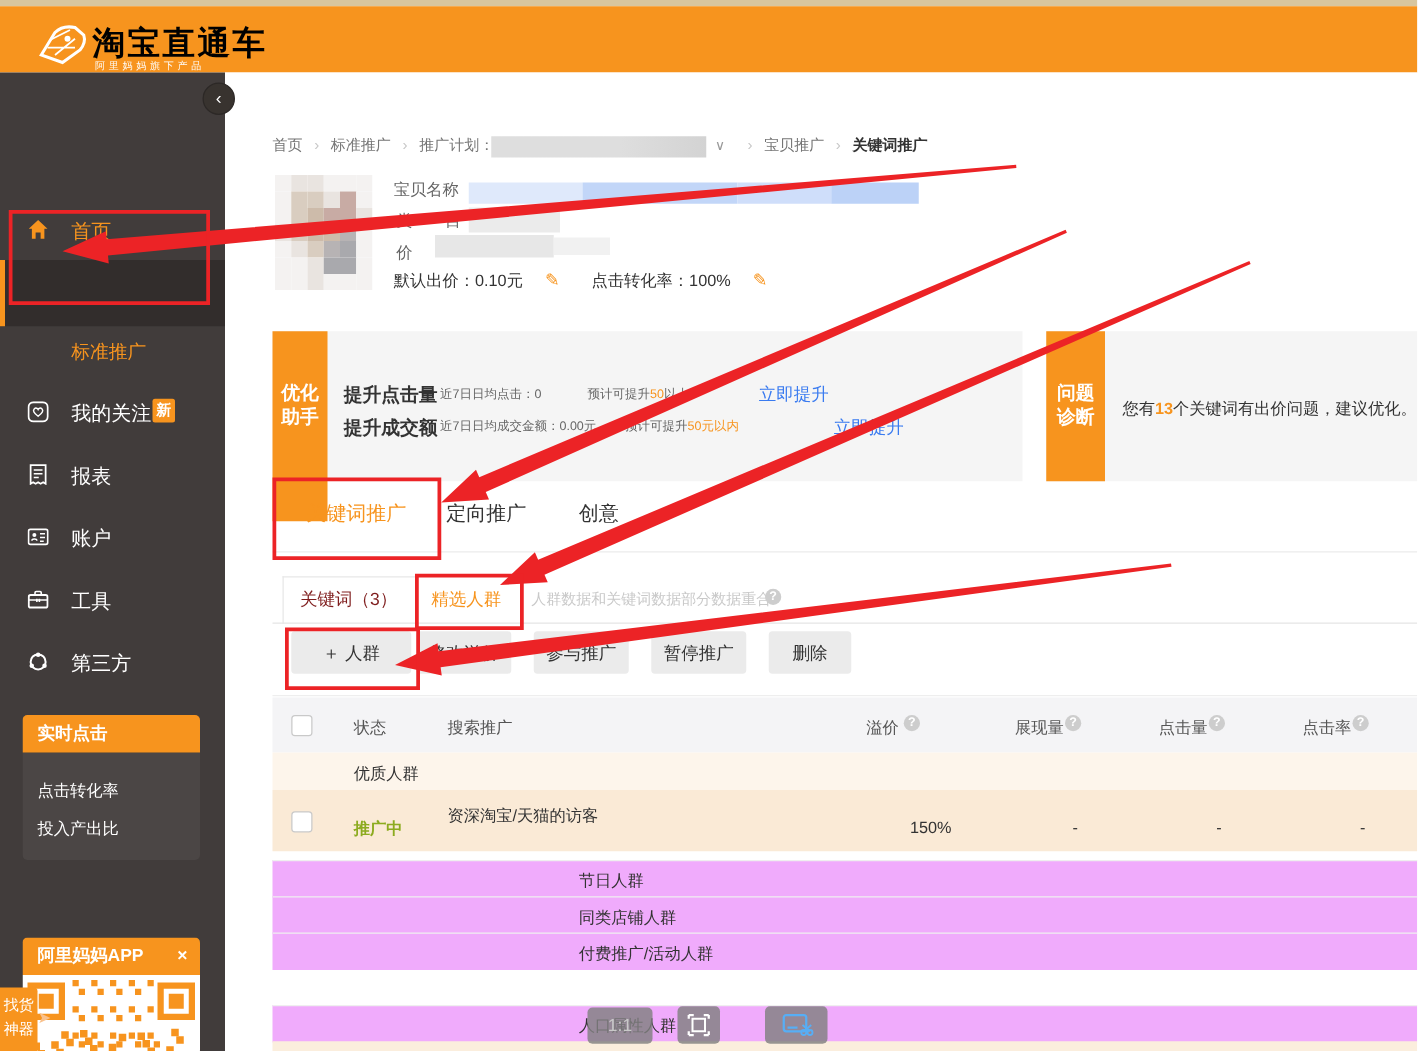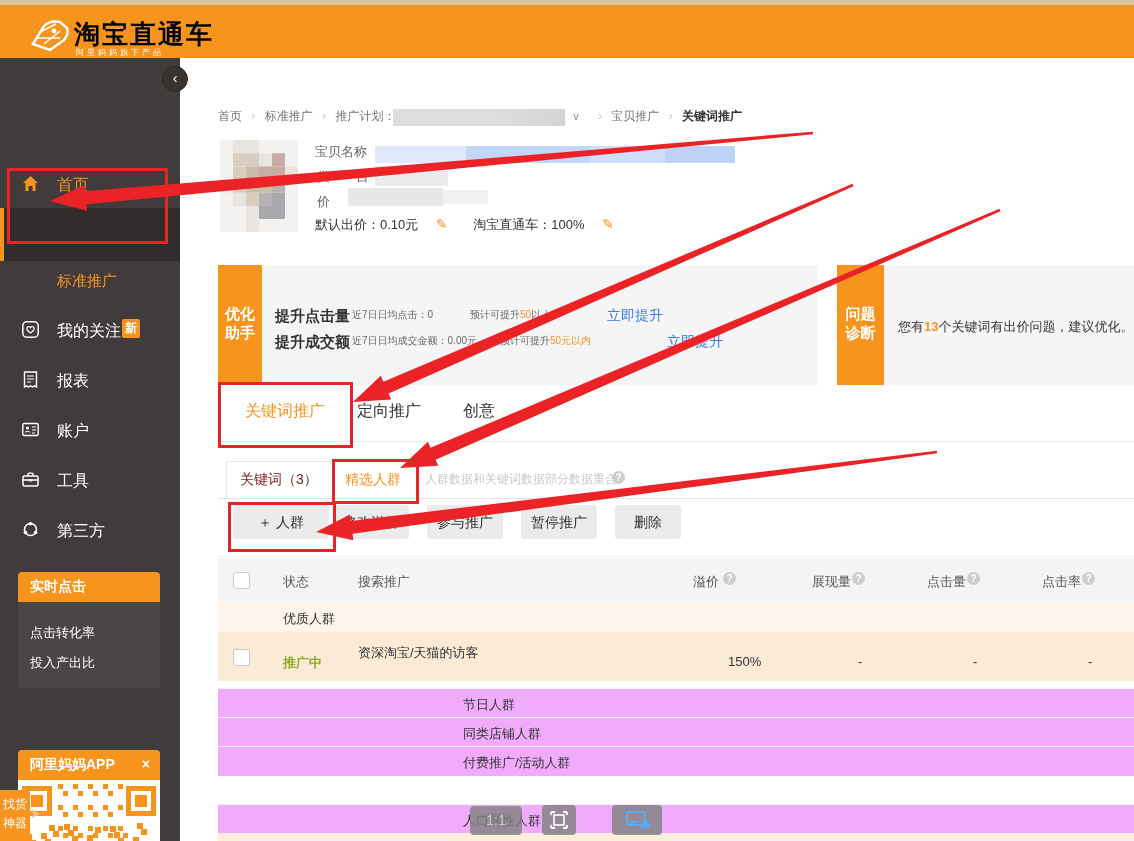--- a/index.html
+++ b/index.html
@@ -315,26 +315,26 @@
     <div class="abs" style="left:410px;top:88px;width:75px;height:17px;background:#cfdefa;"></div>
     <div class="abs" style="left:485px;top:88px;width:70px;height:17px;background:#bcd2f7;"></div>
     <div class="abs prod-label" style="left:137px;top:110px;">类　　目</div>
     <div class="abs" style="left:195px;top:108px;width:73px;height:20px;background:#ebebeb;"></div>
     <div class="abs prod-label" style="left:137px;top:135px;">价</div>
     <div class="abs" style="left:168px;top:130px;width:95px;height:18px;background:#e7e7e7;"></div>
     <div class="abs" style="left:263px;top:132px;width:45px;height:14px;background:#f1f1f1;"></div>
     <div class="abs bid-row" style="left:135px;top:158px;">
       <span>默认出价：</span><span>0.10元</span>
       <span class="pencil" style="margin-left:14px;">✎</span>
-      <span style="margin-left:22px;">淘宝直通车：</span><span>100%</span>
+      <span style="margin-left:22px;">点击转化率：</span><span>100%</span>
       <span class="pencil" style="margin-left:14px;">✎</span>
     </div>
 
     <div class="abs gray-box" style="left:38px;top:207px;width:600px;height:120px;"></div>
-    <div class="abs ob-tab" style="left:38px;top:207px;width:44px;height:120px;">
+    <div class="abs ob-tab" style="left:38px;top:207px;width:44px;height:152px;">
       <div style="margin-top:40px;">优化</div>
       <div>助手</div>
     </div>
     <div class="abs ob-title" style="left:95px;top:249px;">提升点击量</div>
     <div class="abs ob-desc" style="left:172px;top:250px;">近7日日均点击：0</div>
     <div class="abs ob-desc" style="left:290px;top:250px;">
       <span>预计可提升</span><span class="hl-orange">50</span><span>以上</span>
     </div>
     <div class="abs link-blue" style="left:427px;top:249px;font-size:14px;">立即提升</div>
     <div class="abs ob-title" style="left:95px;top:275px;">提升成交额</div>

